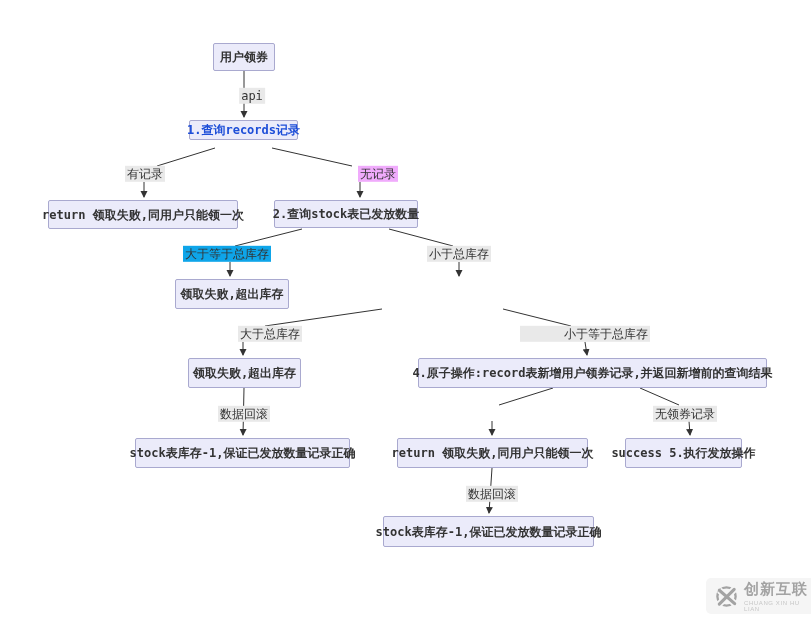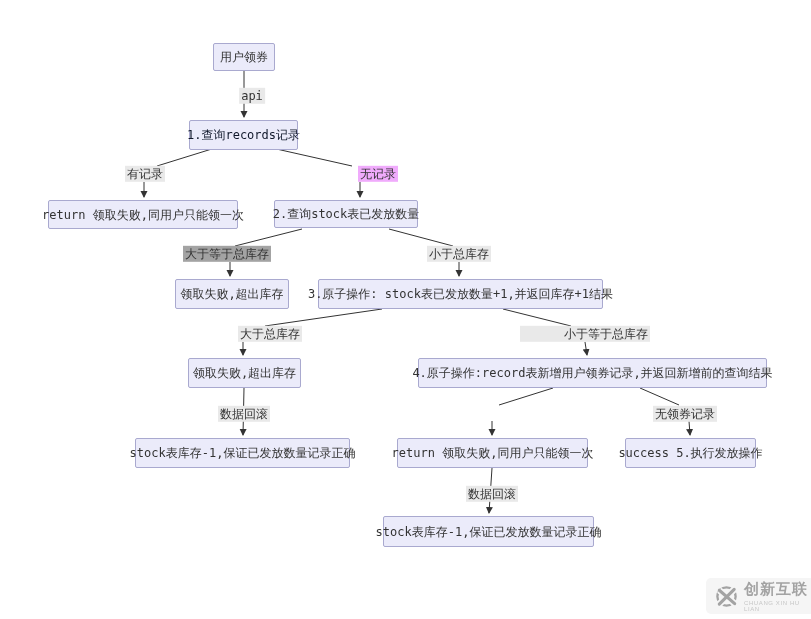--- a/index.html
+++ b/index.html
@@ -5,21 +5,21 @@
   html,body{margin:0;padding:0;background:#ffffff;}
   .canvas{
     position:relative;width:811px;height:619px;background:#ffffff;overflow:hidden;
     font-family:"DejaVu Sans Mono","Liberation Mono",monospace;
   }
   .edges-layer{position:absolute;left:0;top:0;width:811px;height:619px;z-index:1;}
   .flow-node{
     position:absolute;z-index:3;box-sizing:border-box;
     display:flex;align-items:center;justify-content:center;
     border:1px solid #a9a9cf;border-radius:2px;
-    font-size:12px;line-height:1;white-space:nowrap;
+    font-size:12px;line-height:1;white-space:nowrap;font-weight:bold;
   }
   .edge-label{
     position:absolute;z-index:2;transform:translate(-50%,-50%);
     font-size:12px;line-height:1.2;white-space:nowrap;padding:1px 2px;
   }
   .watermark{
     position:absolute;z-index:4;left:706px;top:578px;width:110px;height:36px;
     background:#f5f5f5;border-radius:5px 0 0 5px;
     display:flex;align-items:center;gap:5px;padding-left:8px;box-sizing:border-box;
     font-family:"Liberation Sans","DejaVu Sans",sans-serif;
@@ -67,35 +67,34 @@
         <path d="M5.5,6.5 L21.5,20.5 M21,5.5 L5.5,21" stroke="#f5f5f5" stroke-width="7" fill="none"></path>
         <path d="M5.5,6.5 L21.5,20.5 M21,5.5 L5.5,21" stroke="#a3a3a3" stroke-width="3.2" fill="none" stroke-linecap="round"></path>
       </svg>
     </span>
     <span class="wm-text">
       <span class="wm-title">创新互联</span>
       <span class="wm-sub">CHUANG XIN HU LIAN</span>
     </span>
   </div>
 <div class="flow-node" style="left: 213px; top: 43px; width: 62px; height: 28px; background: rgb(235, 235, 250); border-color: rgb(169, 169, 207); color: rgb(51, 51, 51);">用户领券</div>
-    <div class="flow-node" style="left: 189px; top: 120px; width: 109px; height: 30px; background: rgb(235, 235, 250); border-color: rgb(169, 169, 207); color: #0f172a; text-align: center;">1.查询records记录</div>
+    <div class="flow-node" style="left: 189px; top: 120px; width: 109px; height: 20px; background: rgb(235, 235, 250); border-color: rgb(169, 169, 207); color: #1d4ed8; text-align: center;">1.查询records记录</div>
     <div class="flow-node" style="left: 48px; top: 200px; width: 190px; height: 29px; background: rgb(235, 235, 250); border-color: rgb(169, 169, 207); color: rgb(51, 51, 51);">return 领取失败,同用户只能领一次</div>
     <div class="flow-node" style="left: 274px; top: 200px; width: 144px; height: 28px; background: rgb(235, 235, 250); border-color: rgb(169, 169, 207); color: rgb(51, 51, 51);">2.查询stock表已发放数量</div>
     <div class="flow-node" style="left: 175px; top: 279px; width: 114px; height: 30px; background: rgb(235, 235, 250); border-color: rgb(169, 169, 207); color: rgb(51, 51, 51);">领取失败,超出库存</div>
-    <div class="flow-node" style="left: 318px; top: 279px; width: 285px; height: 30px; background: rgb(235, 235, 250); border-color: rgb(169, 169, 207); color: rgb(51, 51, 51);">3.原子操作: stock表已发放数量+1,并返回库存+1结果</div>
     <div class="flow-node" style="left: 188px; top: 358px; width: 113px; height: 30px; background: rgb(235, 235, 250); border-color: rgb(169, 169, 207); color: rgb(51, 51, 51);">领取失败,超出库存</div>
     <div class="flow-node" style="left: 418px; top: 358px; width: 349px; height: 30px; background: rgb(235, 235, 250); border-color: rgb(169, 169, 207); color: rgb(51, 51, 51);">4.原子操作:record表新增用户领券记录,并返回新增前的查询结果</div>
     <div class="flow-node" style="left: 135px; top: 438px; width: 215px; height: 30px; background: rgb(235, 235, 250); border-color: rgb(169, 169, 207); color: rgb(51, 51, 51);">stock表库存-1,保证已发放数量记录正确</div>
     <div class="flow-node" style="left: 397px; top: 438px; width: 191px; height: 30px; background: rgb(235, 235, 250); border-color: rgb(169, 169, 207); color: rgb(51, 51, 51);">return 领取失败,同用户只能领一次</div>
-    <div class="flow-node" style="left: 625px; top: 438px; width: 131px; height: 30px; background: rgb(235, 235, 250); border-color: rgb(169, 169, 207); color: rgb(51, 51, 51);">success 5.执行发放操作</div>
+    <div class="flow-node" style="left: 625px; top: 438px; width: 117px; height: 30px; background: rgb(235, 235, 250); border-color: rgb(169, 169, 207); color: rgb(51, 51, 51);">success 5.执行发放操作</div>
     <div class="flow-node" style="left: 383px; top: 516px; width: 211px; height: 31px; background: rgb(235, 235, 250); border-color: rgb(169, 169, 207); color: rgb(51, 51, 51);">stock表库存-1,保证已发放数量记录正确</div>
     <div class="edge-label" style="left: 244px; top: 96px; background: rgb(233, 233, 233); color: rgb(51, 51, 51); margin-left: 8px;">api</div>
     <div class="edge-label" style="left: 145px; top: 174px; background: rgb(233, 233, 233); color: rgb(51, 51, 51);">有记录</div>
     <div class="edge-label" style="left: 378px; top: 174px; background: #f0abfc; color: rgb(51, 51, 51);">无记录</div>
-    <div class="edge-label" style="left: 227px; top: 254px; background: #a3a3a3; color: rgb(51, 51, 51);">大于等于总库存</div>
+    <div class="edge-label" style="left: 227px; top: 254px; background: #0ea5e9; color: rgb(51, 51, 51);">大于等于总库存</div>
     <div class="edge-label" style="left: 459px; top: 254px; background: rgb(233, 233, 233); color: rgb(51, 51, 51);">小于总库存</div>
     <div class="edge-label" style="left: 242px; top: 334px; background: rgb(233, 233, 233); color: rgb(51, 51, 51); margin-left: 28px;">大于总库存</div>
     <div class="edge-label" style="left: 585px; top: 334px; background: rgb(233, 233, 233); color: rgb(51, 51, 51); padding-left: 44px;">小于等于总库存</div>
     <div class="edge-label" style="left: 244px; top: 414px; background: rgb(233, 233, 233); color: rgb(51, 51, 51);">数据回滚</div>
     <div class="edge-label" style="left: 490px; top: 436px; background: rgb(233, 233, 233); color: #a21caf; margin-top: 24px;">有领券记录</div>
     <div class="edge-label" style="left: 685px; top: 414px; background: rgb(233, 233, 233); color: rgb(51, 51, 51);">无领券记录</div>
     <div class="edge-label" style="left: 492px; top: 494px; background: rgb(233, 233, 233); color: rgb(51, 51, 51);">数据回滚</div>
   </div>
 
 </body></html>

